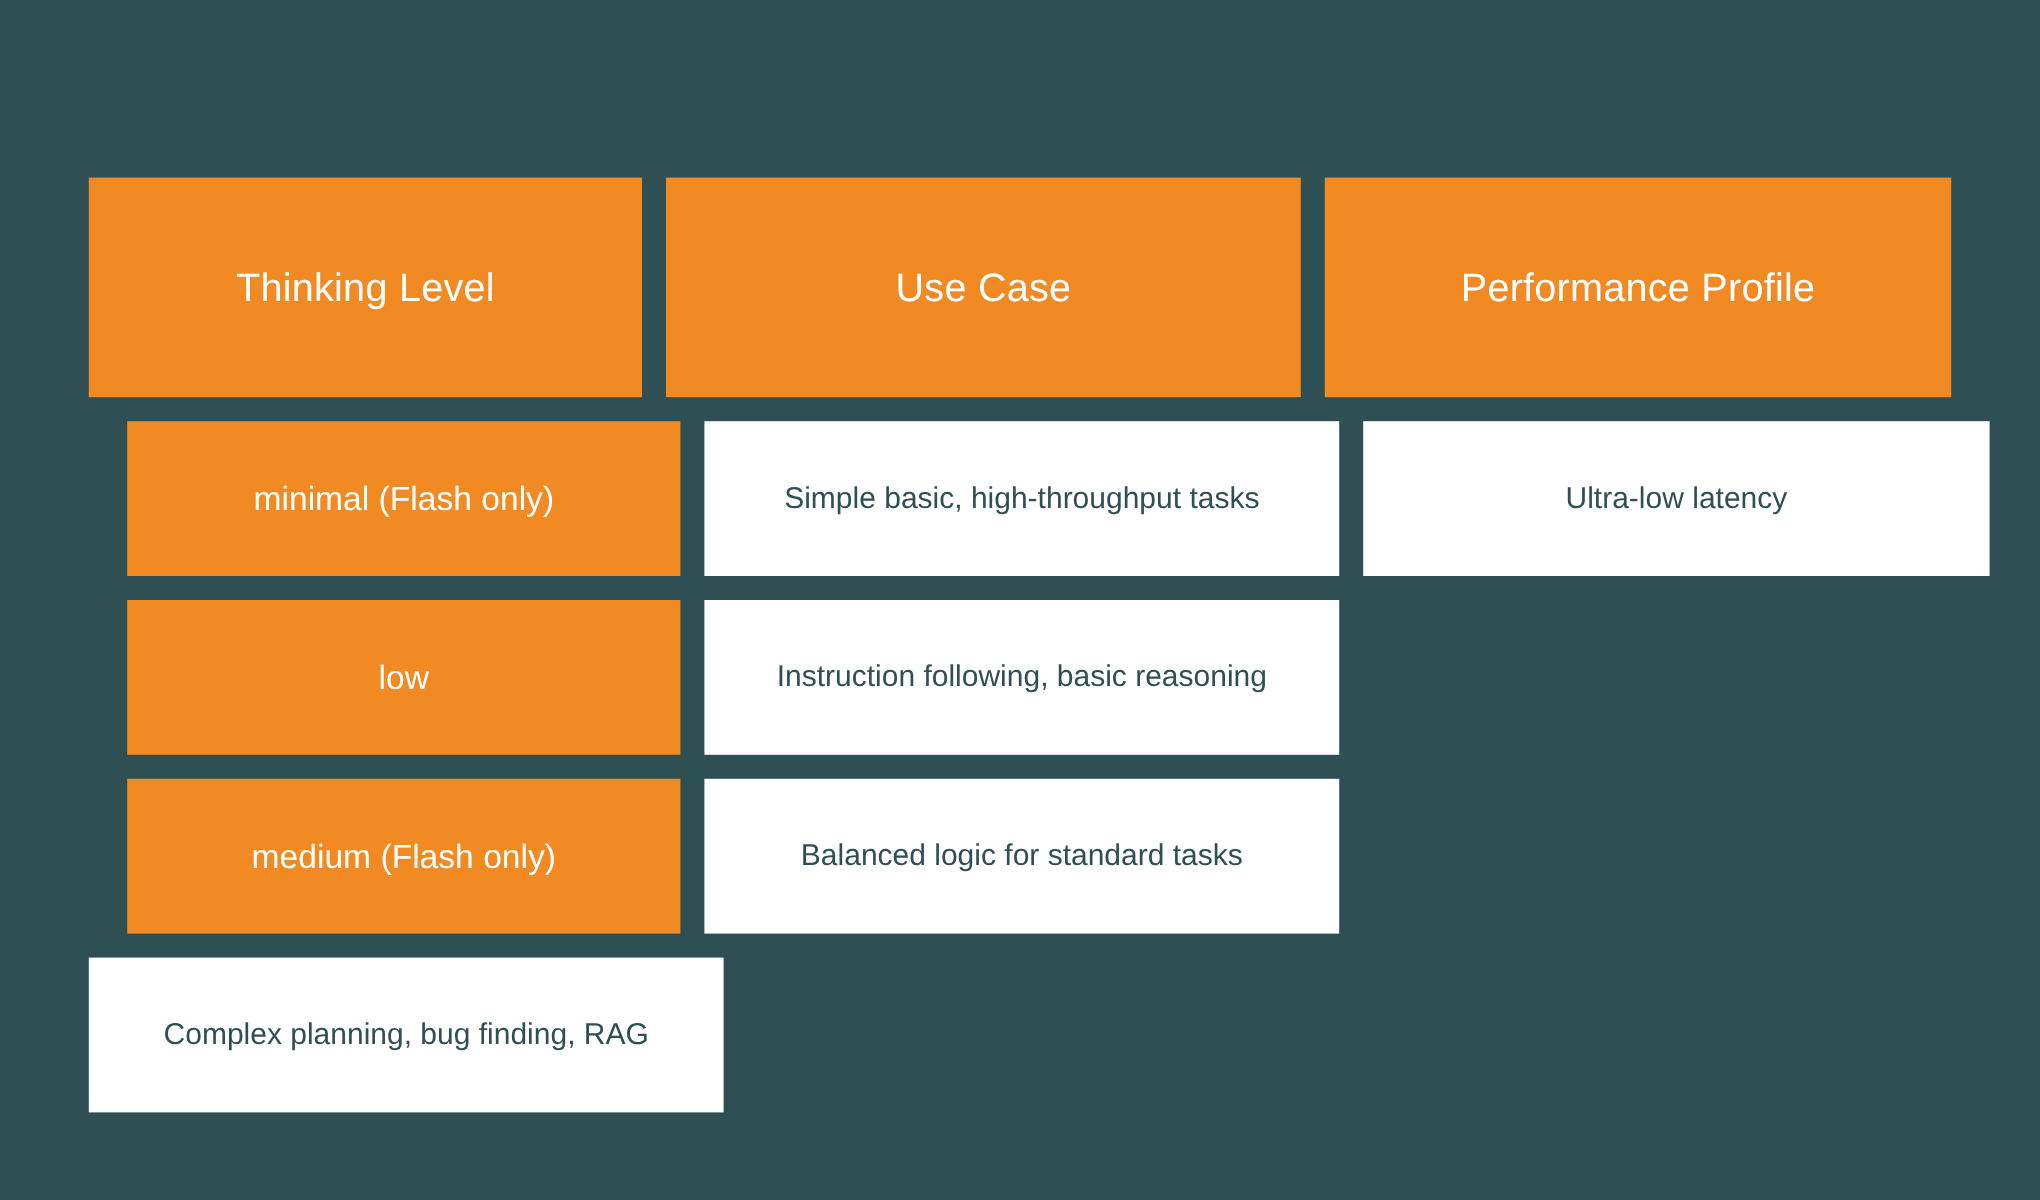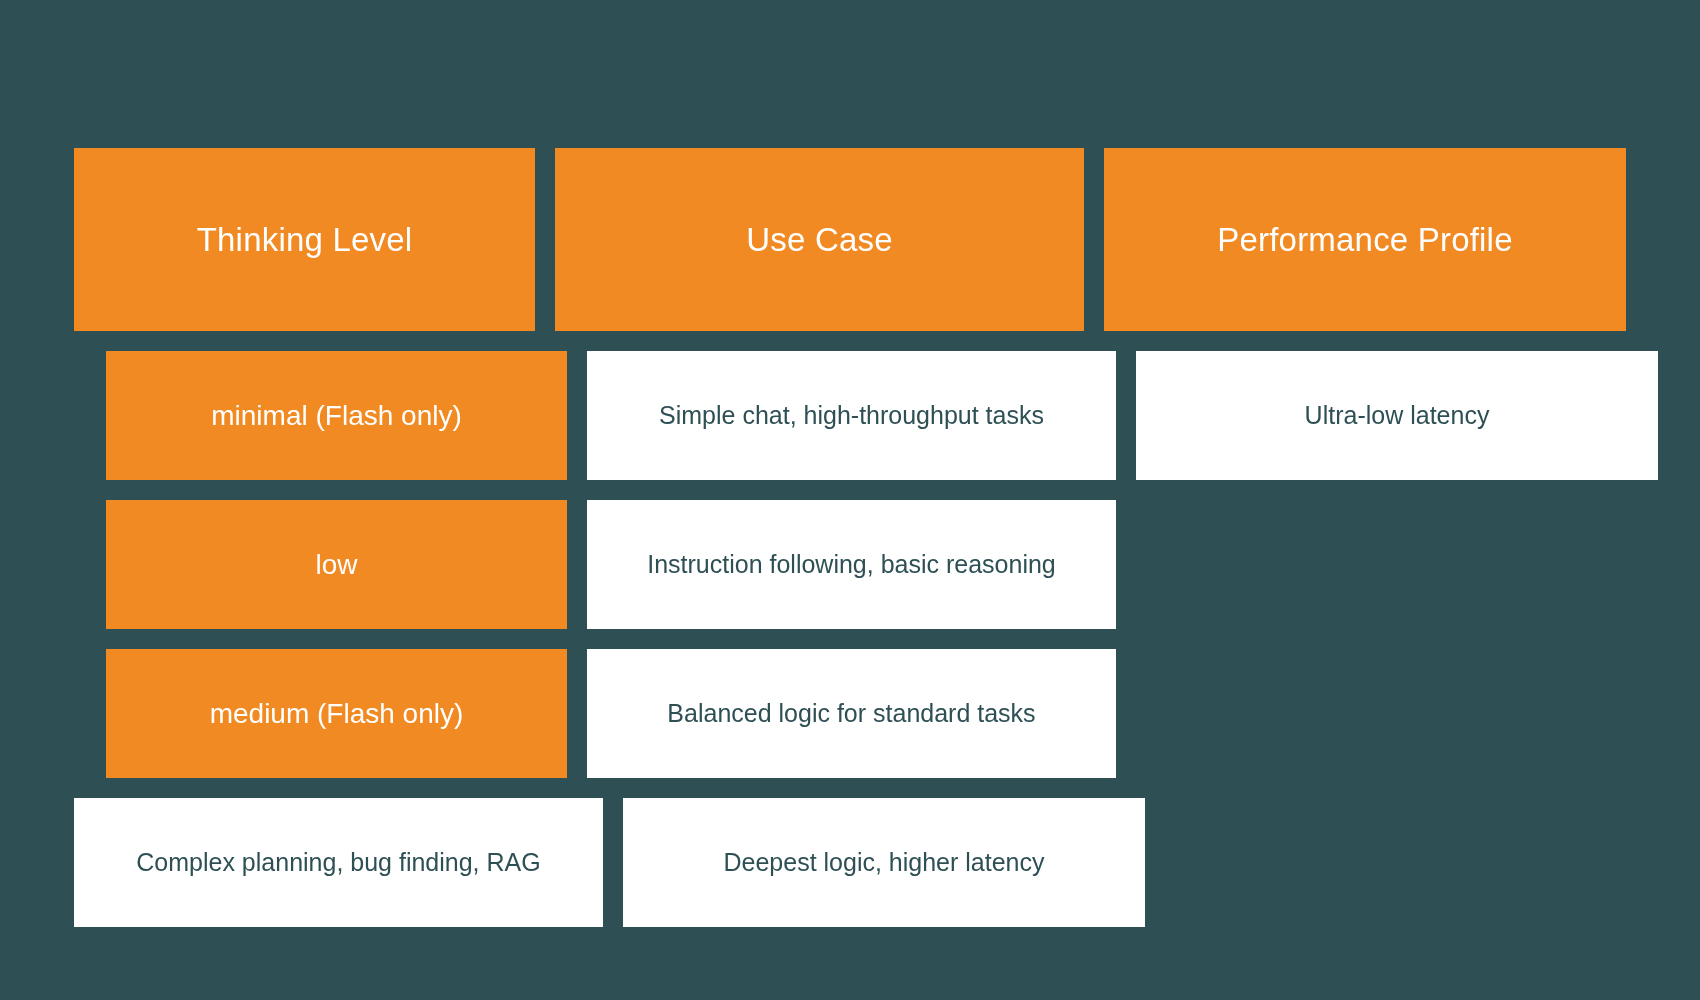--- a/index.html
+++ b/index.html
@@ -83,33 +83,32 @@
   <div class="table">
 
     <div class="row row-header">
       <div class="cell cell-header col-0">Thinking Level</div>
       <div class="cell cell-header col-1">Use Case</div>
       <div class="cell cell-header col-2">Performance Profile</div>
     </div>
 
     <div class="row row-body">
       <div class="cell cell-level col-0">minimal (Flash only)</div>
-      <div class="cell cell-text col-1">Simple chat, high-throughput tasks</div>
+      <div class="cell cell-text col-1">Simple basic, high-throughput tasks</div>
       <div class="cell cell-text col-2">Ultra-low latency</div>
     </div>
 
     <div class="row row-body">
       <div class="cell cell-level col-0">low</div>
       <div class="cell cell-text col-1">Instruction following, basic reasoning</div>
     </div>
 
     <div class="row row-body">
       <div class="cell cell-level col-0">medium (Flash only)</div>
       <div class="cell cell-text col-1">Balanced logic for standard tasks</div>
     </div>
 
     <div class="row row-body">
       <div class="cell cell-text col-1">Complex planning, bug finding, RAG</div>
-      <div class="cell cell-text col-2">Deepest logic, higher latency</div>
     </div>
 
   </div>
 </div>
 
 </body></html>

